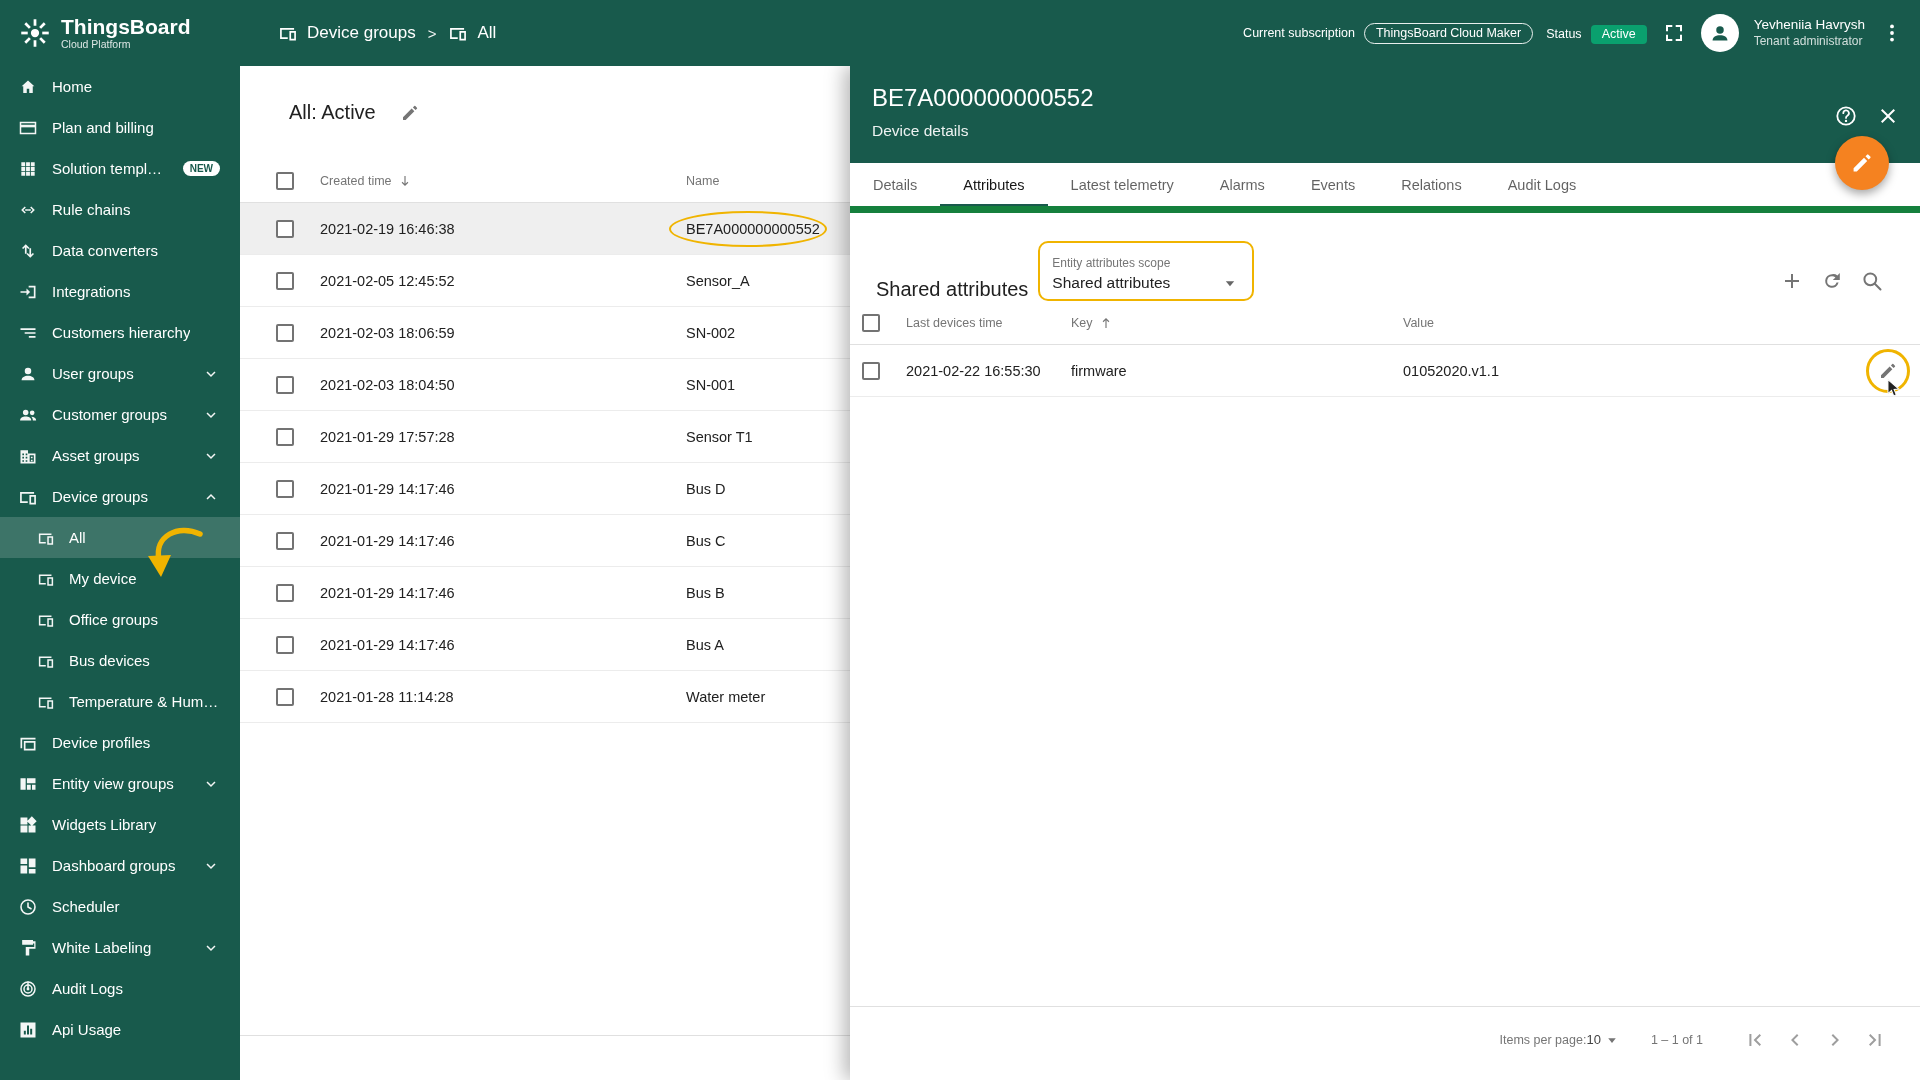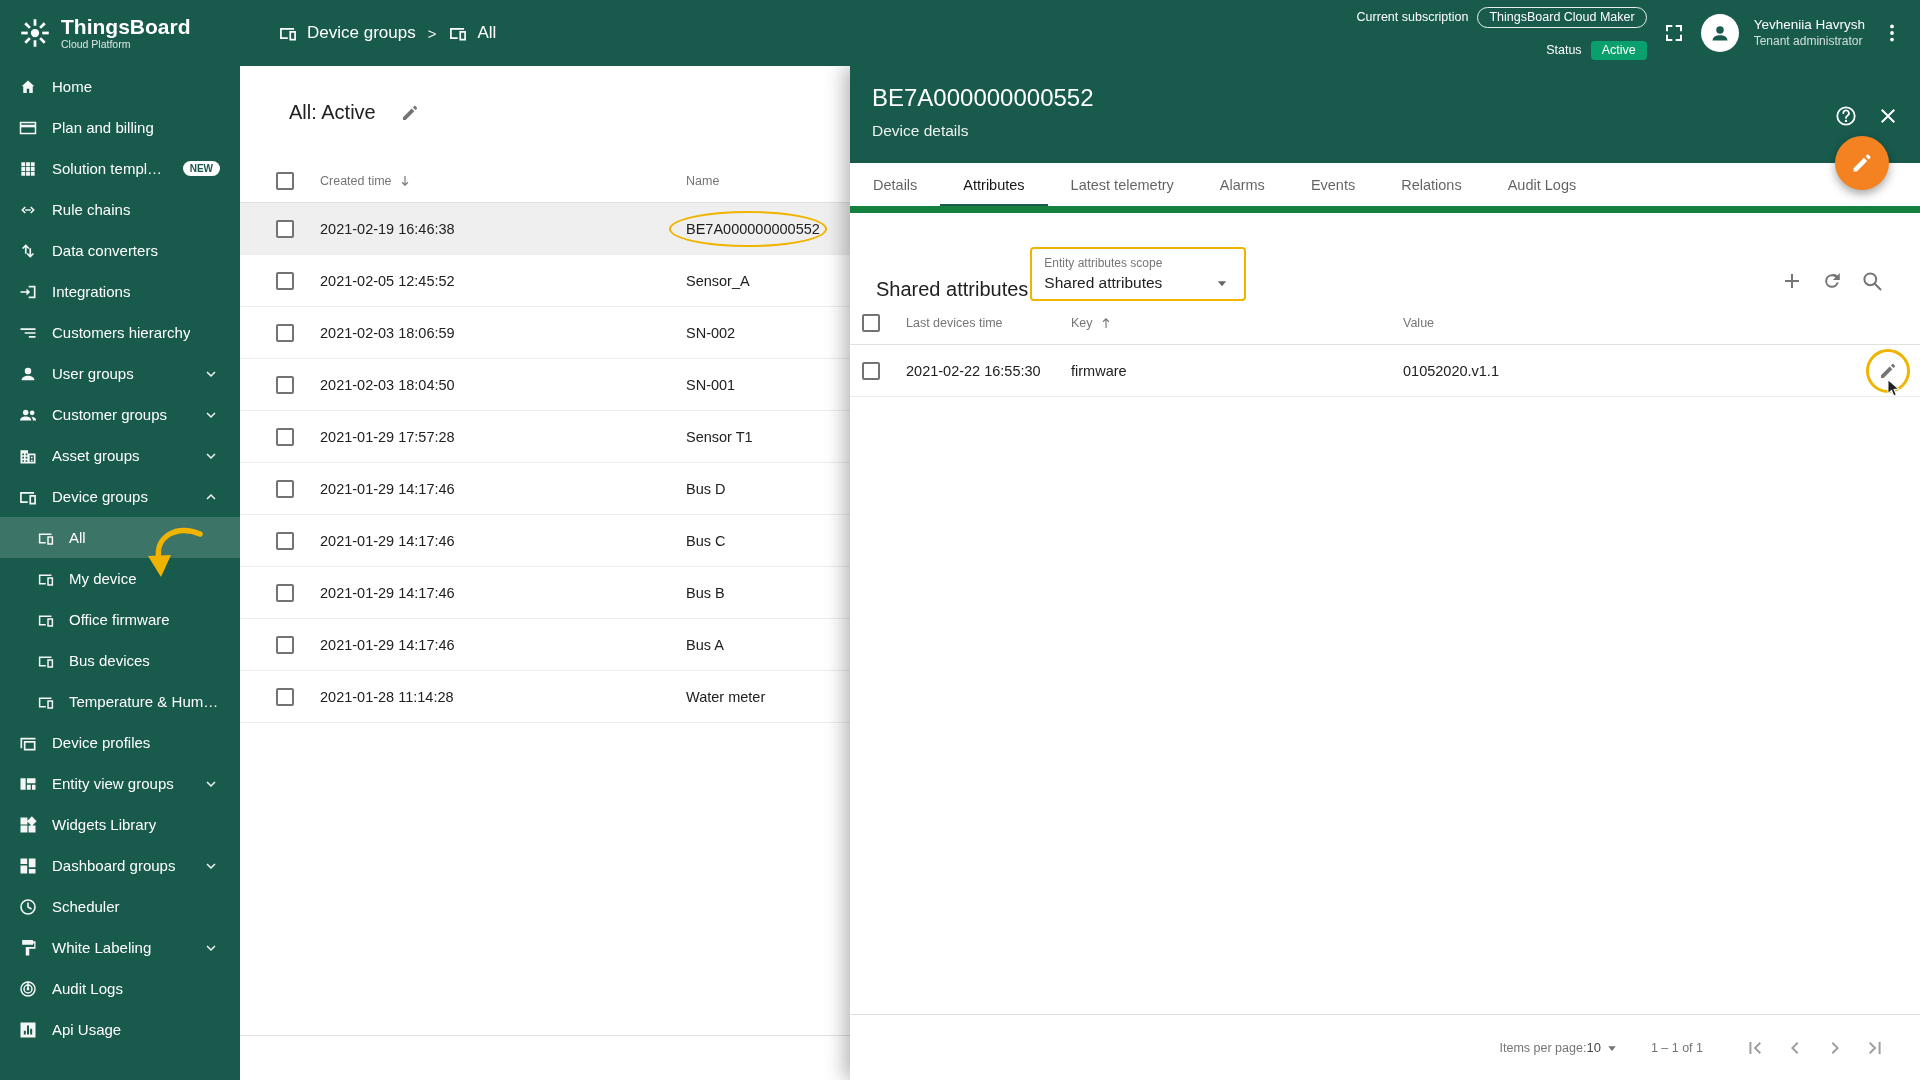--- a/index.html
+++ b/index.html
@@ -14,21 +14,21 @@
 .white{color:#fff}.gray{color:#757575}
 
 .topbar{position:absolute;inset:0 0 auto 0;height:66px;background:var(--primary);color:#fff;display:flex;align-items:center;z-index:40}
 .logo{width:240px;flex:none;display:flex;align-items:center;gap:11px;padding-left:20px;cursor:pointer}
 .logo-title{font-size:21px;font-weight:700;line-height:22px}
 .logo-sub{font-size:10.5px;opacity:.85}
 .breadcrumb{display:flex;align-items:center;gap:12px;font-size:17px;margin-left:38px;font-weight:500}
 .bc-item{display:inline-flex;align-items:center;gap:9px;cursor:pointer}
 .bc-sep{font-size:15px;opacity:.95}
 .topbar-right{margin-left:auto;display:flex;align-items:center;gap:15px;padding-right:16px}
-.sub-status{display:flex;flex-direction:column;align-items:flex-end;gap:13px}
+.sub-status{display:flex;flex-direction:row;align-items:flex-end;gap:13px}
 .line{display:flex;align-items:center;gap:9px;font-size:12.5px}
 .pill-outline{border:1px solid rgba(255,255,255,.9);border-radius:13px;padding:2.5px 11px;cursor:pointer}
 .pill-active{background:var(--status-active);border-radius:4px;padding:2.5px 11px}
 .avatar{width:38px;height:38px;border-radius:50%;background:#fff;color:var(--primary);display:flex;align-items:center;justify-content:center;cursor:pointer}
 .user-block{line-height:1.3;cursor:pointer}
 .user-name{font-size:13.5px}
 .user-role{font-size:12px;opacity:.8}
 
 .sidebar{position:absolute;top:66px;bottom:0;left:0;width:240px;background:var(--primary);color:#fff;z-index:20;overflow:hidden}
 .sb-item{height:41px;display:flex;align-items:center;gap:14px;padding:0 20px 0 18px;font-size:15px;cursor:pointer}
@@ -62,33 +62,33 @@
 .drawer-title{font-size:24px;font-weight:500;margin-top:2px}
 .drawer-sub{font-size:15.5px;opacity:.92;margin-top:10px}
 .drawer-actions{display:flex;gap:18px;margin-top:22px;align-items:flex-start}
 .fab{position:absolute;top:70px;right:31px;width:54px;height:54px;border-radius:50%;border:0;background:var(--accent);color:#fff;display:flex;align-items:center;justify-content:center;box-shadow:0 4px 10px rgba(0,0,0,.35);cursor:pointer;z-index:6}
 .tabs{height:50px;display:flex;border-bottom:7px solid #15803d}
 .tab{display:flex;align-items:center;padding:0 23px;font-size:14.5px;font-weight:500;color:rgba(0,0,0,.62);cursor:pointer;position:relative;white-space:nowrap}
 .tab.active{color:#161616}
 .tab.active::after{content:"";position:absolute;left:0;right:0;bottom:0;height:2.5px;background:var(--primary)}
 .toolbar{height:88px;display:flex;align-items:flex-end;padding:0 28px 0 26px}
 .toolbar h2{margin:0;font-size:20px;font-weight:500;color:#212121}
-.scope-select{margin-left:2px;min-width:216px;border:2.5px solid var(--highlight);border-radius:4px;padding:7px 12px 6px;cursor:pointer}
+.scope-select{margin-left:10px;min-width:216px;border:2.5px solid var(--highlight);border-radius:10px;padding:13px 12px 6px;cursor:pointer}
 .scope-label{font-size:12px;color:#757575}
 .scope-value{display:flex;align-items:center;justify-content:space-between;margin-top:3px;font-size:15.5px;color:#212121}
 .scope-value .icon{color:#666}
 .toolbar-actions{margin-left:auto;display:flex}
 .toolbar-actions .iconbtn{width:40px;height:40px;color:#757575}
 .at-header,.at-row{display:grid;grid-template-columns:44px 165px 332px 1fr 64px;align-items:center;padding-left:12px}
 .at-header{height:44px;border-bottom:1px solid #e0e0e0;color:#757575;font-size:12.5px}
 .at-row{height:52px;border-bottom:1px solid #ececec;font-size:14.5px;color:#212121}
 .actcell{position:relative;display:flex;align-items:center;justify-content:center;height:100%}
 .annot-ring{position:absolute;left:50%;top:50%;transform:translate(-50%,-50%);width:44px;height:44px;border:3px solid var(--highlight);border-radius:50%;pointer-events:none}
 .cursor-pos{position:absolute;left:50%;top:50%;margin:6px 0 0 -6px;pointer-events:none}
-.drawer-footer{position:absolute;left:0;right:0;bottom:0;height:66px;border-top:1px solid #e0e0e0;display:flex;align-items:center;justify-content:flex-end;padding-right:25px;color:#757575;font-size:12.5px;background:#fff}
+.drawer-footer{position:absolute;left:0;right:0;bottom:8px;height:66px;border-top:1px solid #e0e0e0;display:flex;align-items:center;justify-content:flex-end;padding-right:25px;color:#757575;font-size:12.5px;background:#fff}
 .ipp-select{display:inline-flex;align-items:center;gap:2px;margin-left:0;color:#444;font-size:13px;cursor:pointer}
 .ipp-select .icon{color:#757575}
 .range{margin:0 32px 0 30px}
 .pgbtn{width:40px;height:40px;color:#9e9e9e}
 </style>
 </head>
 <body>
 
 <div class="app">
 
@@ -313,21 +313,21 @@
           </span>
           <span class="sb-label">My device</span>
         </div>
         <div class="sb-item sub">
           <span class="icon s18">
             <svg xmlns="http://www.w3.org/2000/svg" viewBox="0 0 24 24" fill="currentColor">
               <path d="M2.5 6h16.8v2H4.5v9.2h7.2v2H2.5z"></path>
               <path fill-rule="evenodd" d="M13.7 9.7h7.8V21h-7.8zm2 2v7.3h3.8v-7.3z"></path>
             </svg>
           </span>
-          <span class="sb-label">Office firmware</span>
+          <span class="sb-label">Office groups</span>
         </div>
         <div class="sb-item sub">
           <span class="icon s18">
             <svg xmlns="http://www.w3.org/2000/svg" viewBox="0 0 24 24" fill="currentColor">
               <path d="M2.5 6h16.8v2H4.5v9.2h7.2v2H2.5z"></path>
               <path fill-rule="evenodd" d="M13.7 9.7h7.8V21h-7.8zm2 2v7.3h3.8v-7.3z"></path>
             </svg>
           </span>
           <span class="sb-label">Bus devices</span>
         </div>

